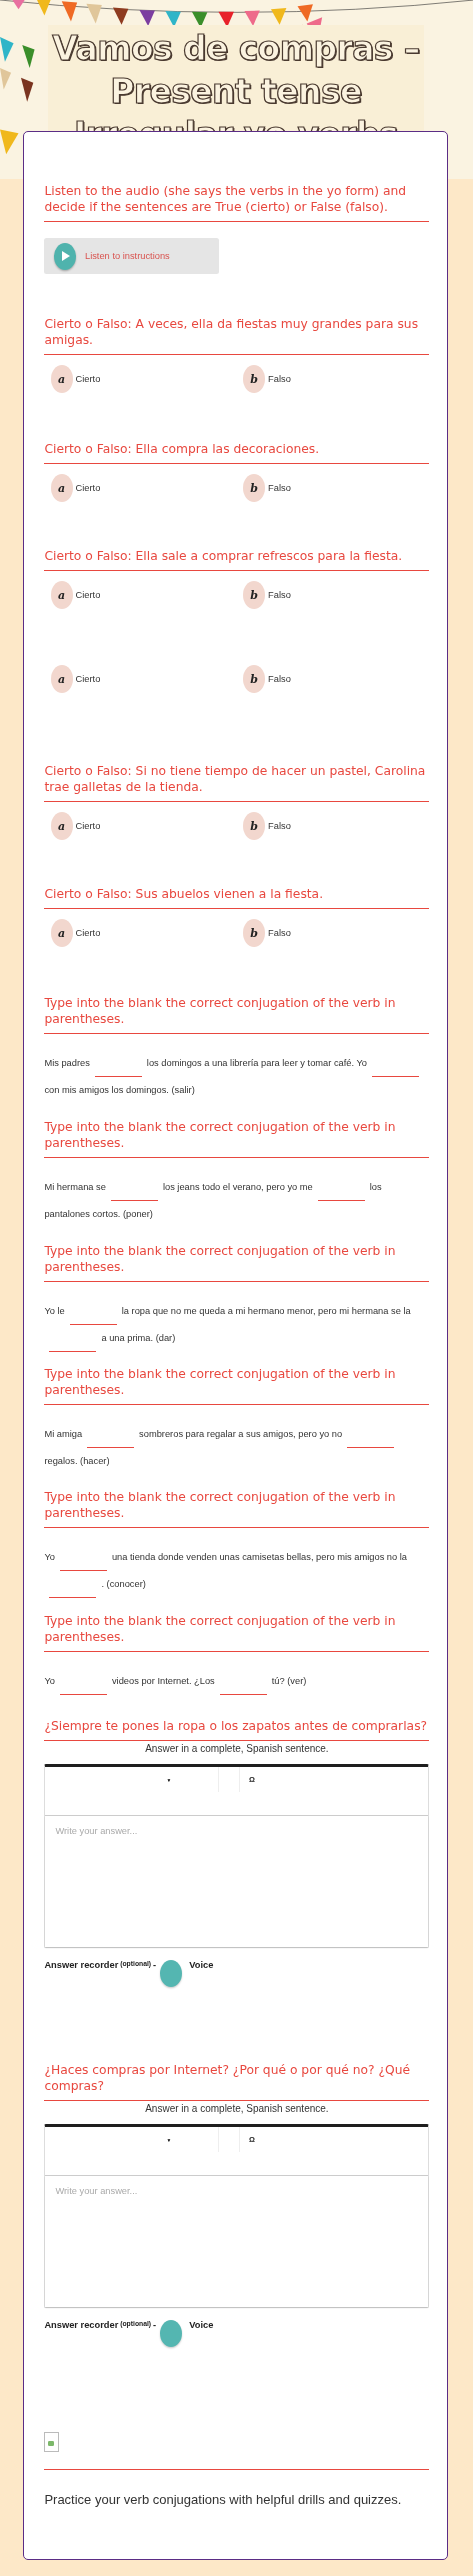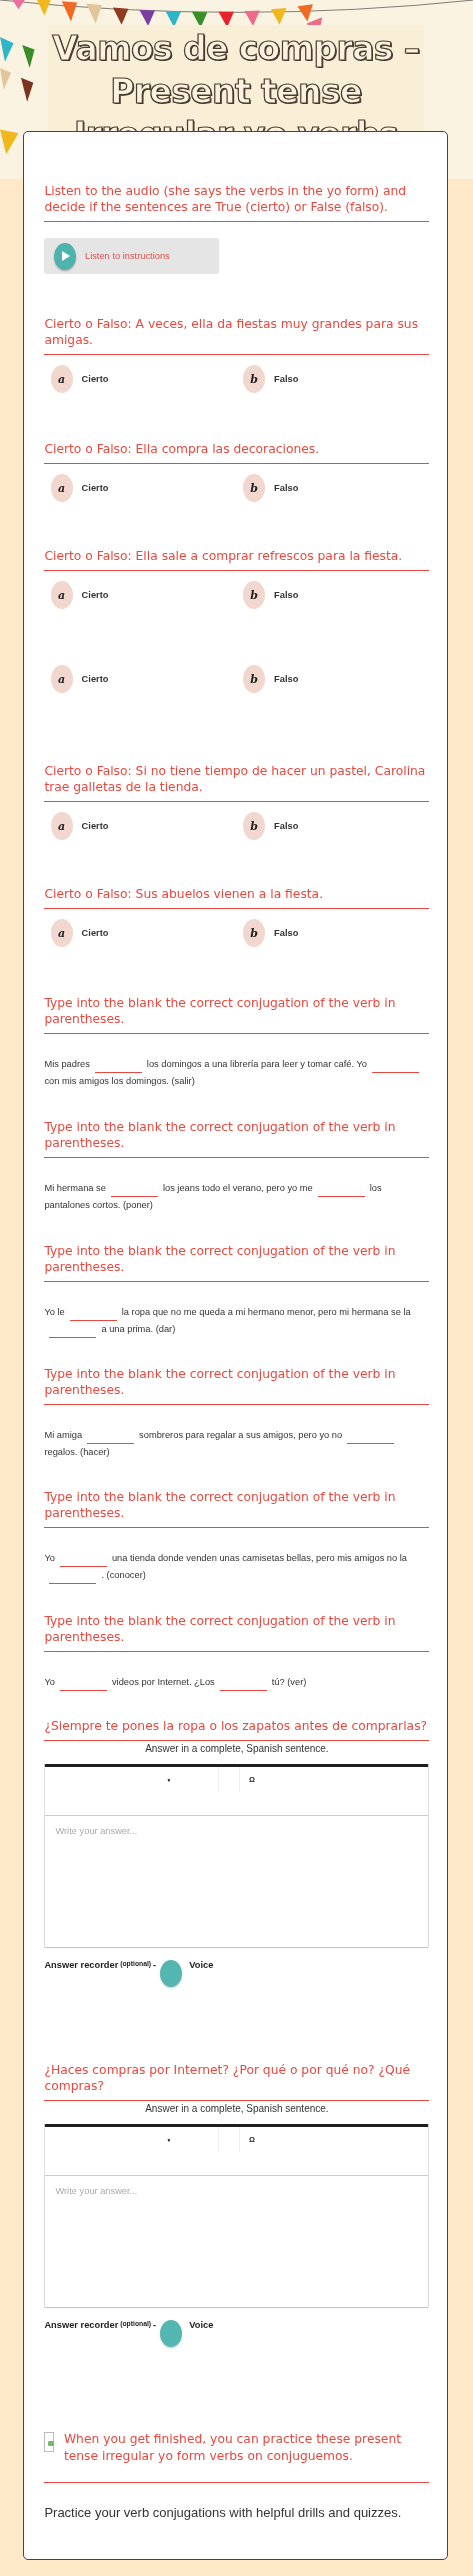--- a/index.html
+++ b/index.html
@@ -52,22 +52,22 @@
   }
   .play-tri { width: 0; height: 0; border-top: 5.6px solid transparent; border-bottom: 5.6px solid transparent; border-left: 8px solid #fff; margin-left: 2.5px; }
   .listen-label { margin-left: 9.3px; color: #d9534f; font-size: 9.3px; }
   .options { display: flex; margin-top: 10px; }
   .option { display: flex; align-items: center; width: 193px; padding-left: 6.2px; }
   .opt-badge {
     width: 22px; height: 28px; border-radius: 50%; background: #f2d7ce;
     display: flex; align-items: center; justify-content: center;
     font-family: "DejaVu Serif", serif; font-style: italic; font-weight: bold; font-size: 11px; color: #222;
   }
-  .opt-label { margin-left: 9px; font-size: 9.3px; color: #333; font-weight: bold; }
-  .fill-text { margin-top: 22px; font-size: 9.3px; line-height: 17px; color: #333; }
+  .opt-label { margin-left: 3px; font-size: 9.3px; color: #333; }
+  .fill-text { margin-top: 16px; font-size: 9.3px; line-height: 27px; color: #333; }
   .blank {
     display: inline-block; width: 47px; height: 12.3px; margin: 0 5px;
     border-bottom: 0.9px solid #e8483f; vertical-align: bottom;
   }
   .instr { margin-top: 2px; font-size: 10px; color: #333; text-align: center; }
   .editor { margin-top: 10px; width: 385px; border: 0.6px solid #ddd; border-top: 3.1px solid #1e1e1e; border-radius: 1.9px; }
   .toolbar { height: 49px; display: flex; border-bottom: 1.2px solid #ccc; position: relative; }
   .tb-dropdown { width: 173px; height: 25px; display: flex; align-items: center; justify-content: center; padding-left: 74px; font-size: 5.6px; }
   .tb-sep { width: 22px; height: 25px; border-left: 0.6px solid #eee; border-right: 0.6px solid #eee; margin-left: 0; }
   .tb-omega { width: 25px; height: 25px; display: flex; align-items: center; padding-left: 8.6px; font-size: 7.4px; font-weight: bold; color: #222; }
@@ -301,19 +301,18 @@
       <span class="rec-opt">(optional)</span>
       <span class="rec-dash">-</span>
       <div class="voice-btn"></div>
       <span class="voice-label">Voice</span>
     </div>
   </div>
 
   <div class="section" style="top:2299px;">
     <div class="final-row">
       <div class="broken-img"></div>
-      <div class="final-title">When you get finished, you can practice these present tense irregular yo form verbs on conjuguemos.</div>
     </div>
     <div class="final-desc">Practice your verb conjugations with helpful drills and quizzes.</div>
   </div>
 
 </div>
 
 
 </body></html>

